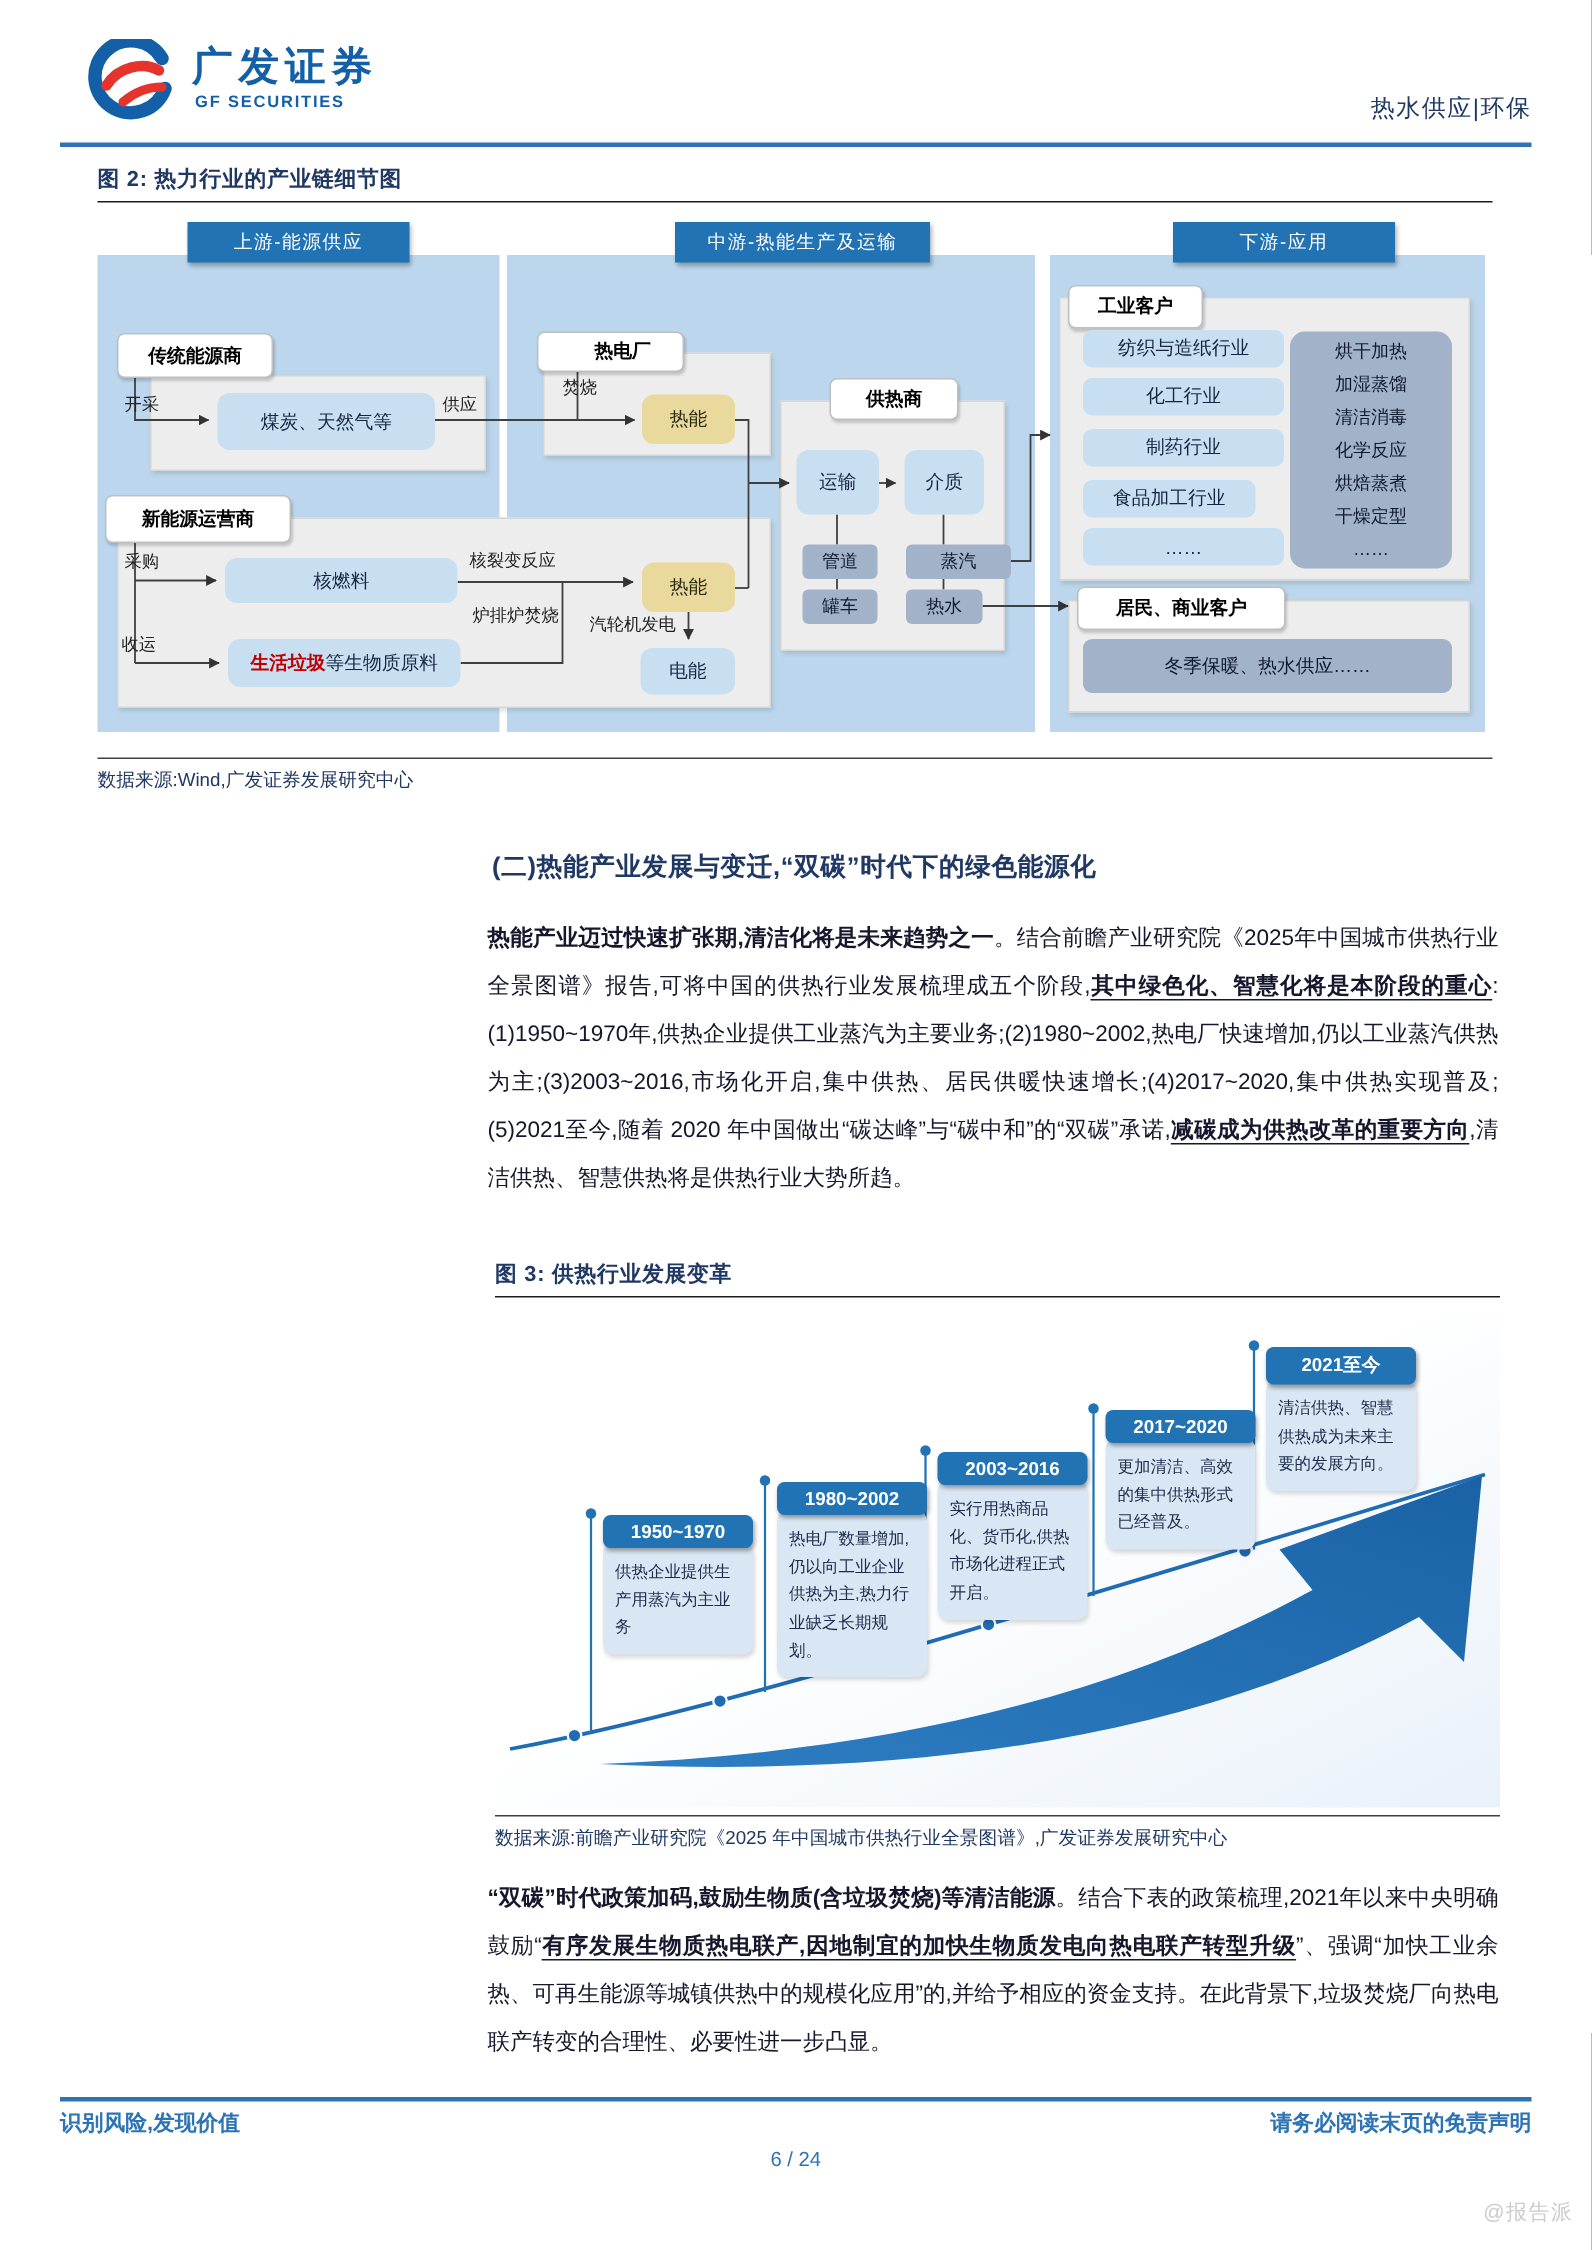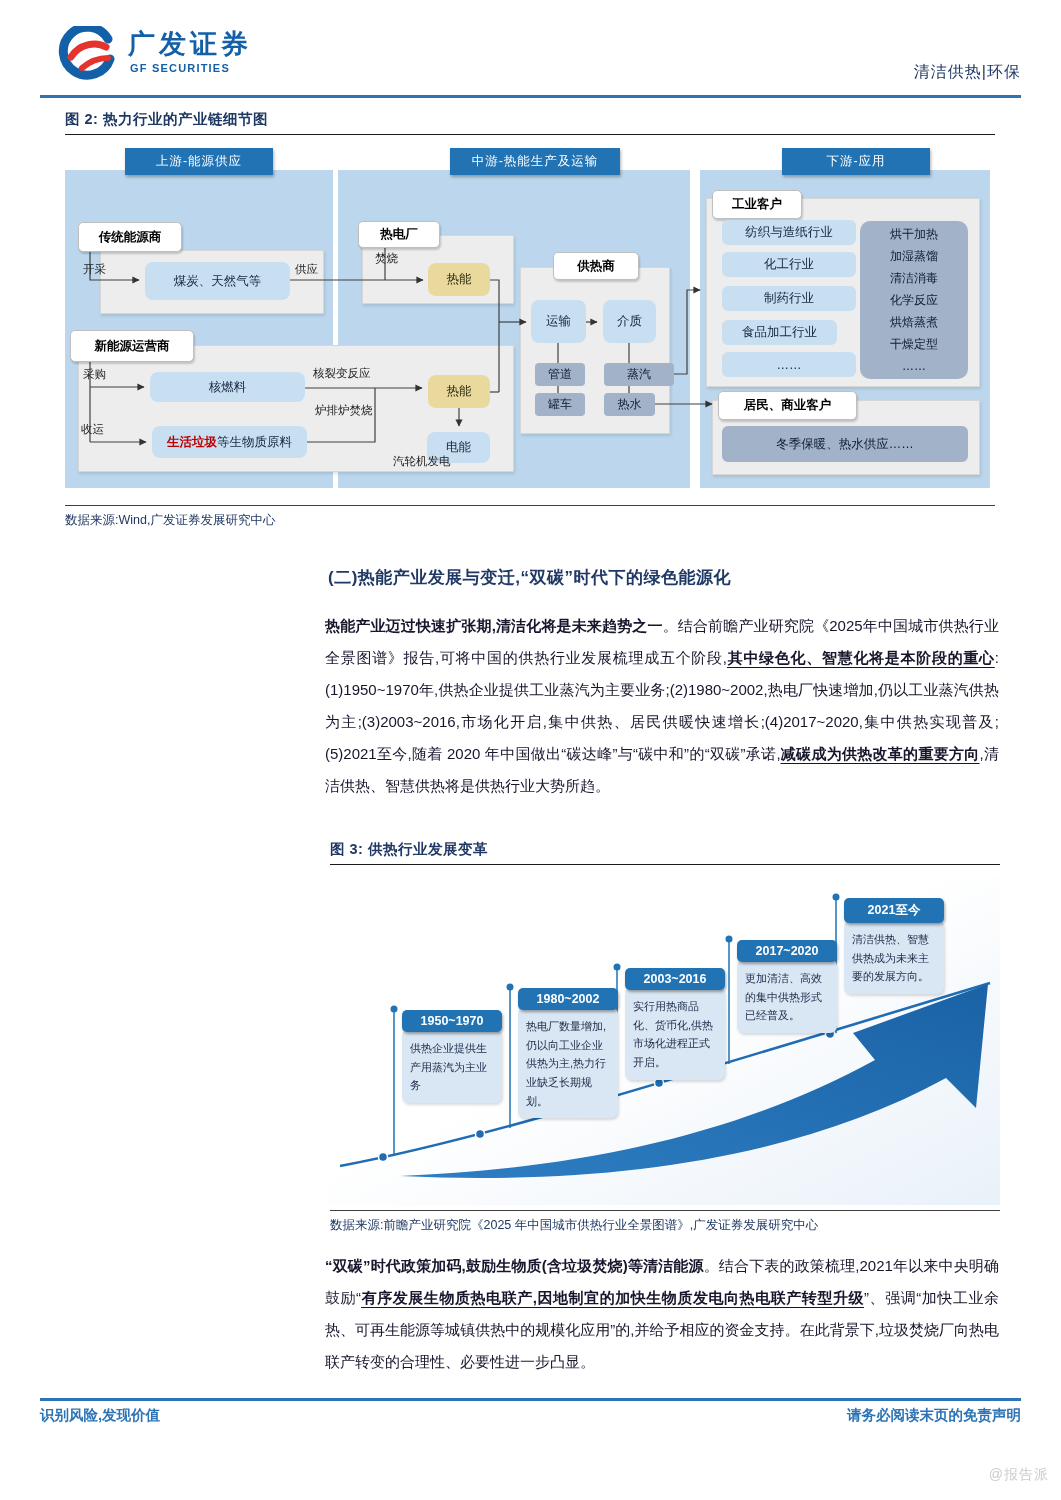--- a/index.html
+++ b/index.html
@@ -78,21 +78,21 @@
 
   <div class="logo-wrap">
     <svg class="logo-mark" width="62" height="60" viewBox="0 0 62 60">
       <path d="M50,13 A24,24 0 1 0 52,33" fill="none" stroke="#1360A8" stroke-width="9" stroke-linecap="round"></path>
       <path d="M13,31 C21,18 38,15 48,21" fill="none" stroke="#E5342B" stroke-width="7" stroke-linecap="round"></path>
       <path d="M24,42 C31,36 40,32 50,32" fill="none" stroke="#E5342B" stroke-width="6" stroke-linecap="round"></path>
     </svg>
     <div class="brand-cn">广发证券</div>
     <div class="brand-en">GF SECURITIES</div>
   </div>
-  <div class="report-cat">清洁供热|环保</div>
+  <div class="report-cat">热水供应|环保</div>
   <div class="header-rule"></div>
 
   <div class="fig-caption fig2-caption">图 2: 热力行业的产业链细节图</div>
 
   <div class="diagram">
 
     <div class="d-panel d-panel-left"></div>
     <div class="d-panel d-panel-mid"></div>
     <div class="d-panel d-panel-right"></div>
 
@@ -145,24 +145,24 @@
     <div class="d-blue" style="left:85px;top:227px;width:155px;height:30px;">核燃料</div>
     <div class="d-blue" style="left:87px;top:281px;width:155px;height:32px;">
         <span class="red">生活垃圾</span>
         <span>等生物质原料</span>
       </div>
     <div class="d-label" style="left:18px;top:222px;">采购</div>
     <div class="d-label" style="left:16px;top:277px;">收运</div>
     <div class="d-label" style="left:248px;top:221px;">核裂变反应</div>
     <div class="d-label" style="left:250px;top:258px;">炉排炉焚烧</div>
     <div class="d-yellow" style="left:363px;top:230px;width:62px;height:33px;">热能</div>
-    <div class="d-label" style="left:328px;top:264px;margin-top:45px;">汽轮机发电</div>
+    <div class="d-label" style="left:328px;top:264px;">汽轮机发电</div>
     <div class="d-blue" style="left:362px;top:287px;width:63px;height:31px;">电能</div>
 
-    <div class="d-white" style="left:293px;top:76px;width:80px;height:25px;">热电厂</div>
+    <div class="d-white" style="left:293px;top:76px;width:80px;height:25px;padding-left:16px;">热电厂</div>
     <div class="d-label" style="left:310px;top:106px;">焚烧</div>
     <div class="d-yellow" style="left:363px;top:118px;width:62px;height:33px;">热能</div>
 
     <div class="d-white" style="left:488px;top:107px;width:84px;height:26px;">供热商</div>
     <div class="d-blue" style="left:466px;top:155px;width:55px;height:43px;">运输</div>
     <div class="d-blue" style="left:538px;top:155px;width:53px;height:43px;">介质</div>
     <div class="d-slate" style="left:470px;top:218px;width:50px;height:23px;">管道</div>
     <div class="d-slate" style="left:470px;top:248px;width:50px;height:23px;">罐车</div>
     <div class="d-slate" style="left:539px;top:218px;width:70px;height:23px;">蒸汽</div>
     <div class="d-slate" style="left:539px;top:248px;width:51px;height:23px;">热水</div>
@@ -252,14 +252,15 @@
     </div>
   </div>
 
   <div class="src-block fig3-src">数据来源:前瞻产业研究院《2025 年中国城市供热行业全景图谱》,广发证券发展研究中心</div>
 
   <div class="para para2"><span class="seg-b">“双碳”时代政策加码,鼓励生物质(含垃圾焚烧)等清洁能源</span><span class="seg-n">。结合下表的政策梳理,2021年以来中央明确鼓励“</span><span class="seg-bu">有序发展生物质热电联产,因地制宜的加快生物质发电向热电联产转型升级</span><span class="seg-n">”、强调“加快工业余热、可再生能源等城镇供热中的规模化应用”的,并给予相应的资金支持。在此背景下,垃圾焚烧厂向热电联产转变的合理性、必要性进一步凸显。</span></div>
 
   <div class="footer-rule"></div>
   <div class="footer-left">识别风险,发现价值</div>
   <div class="footer-right">请务必阅读末页的免责声明</div>
+  <div class="footer-page">6 / 24</div>
   <div class="watermark">@报告派</div>
 </div>
 
 </body></html>

